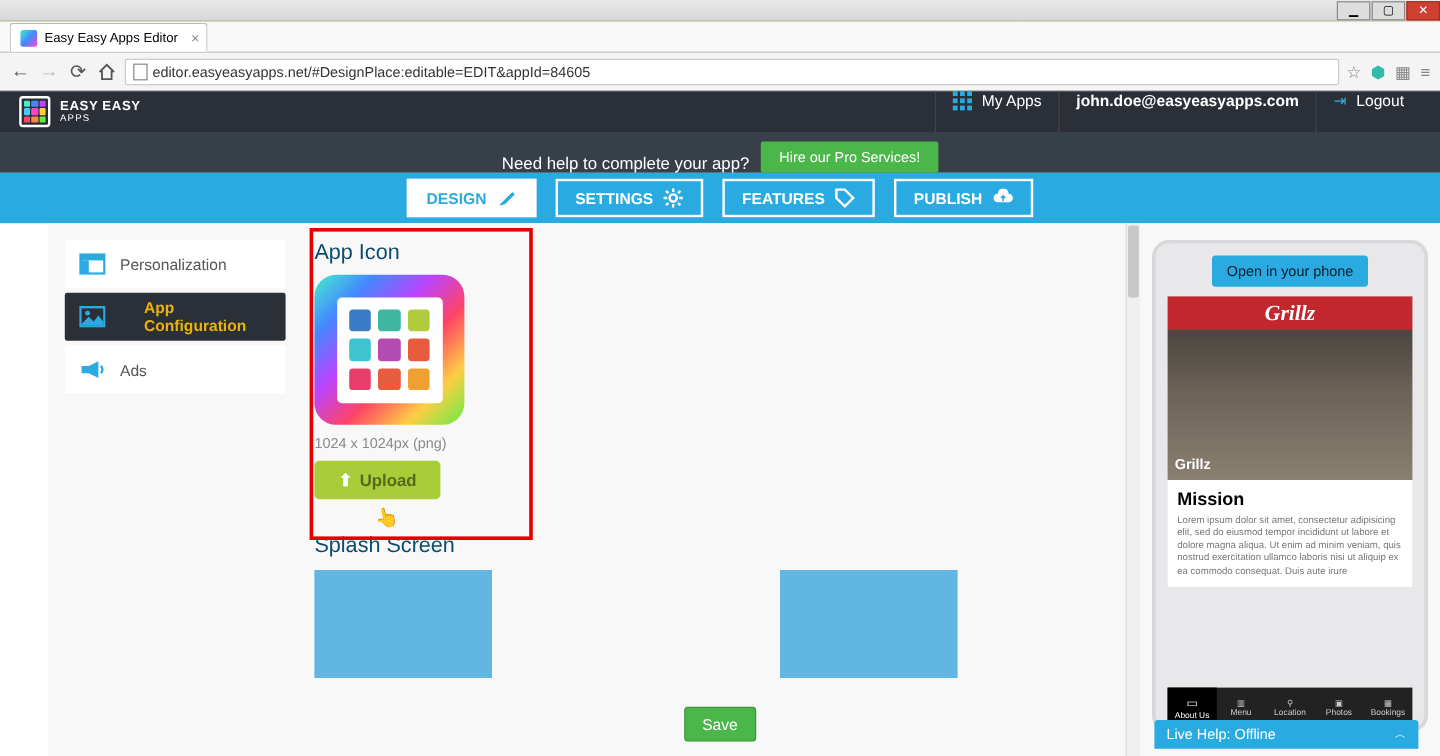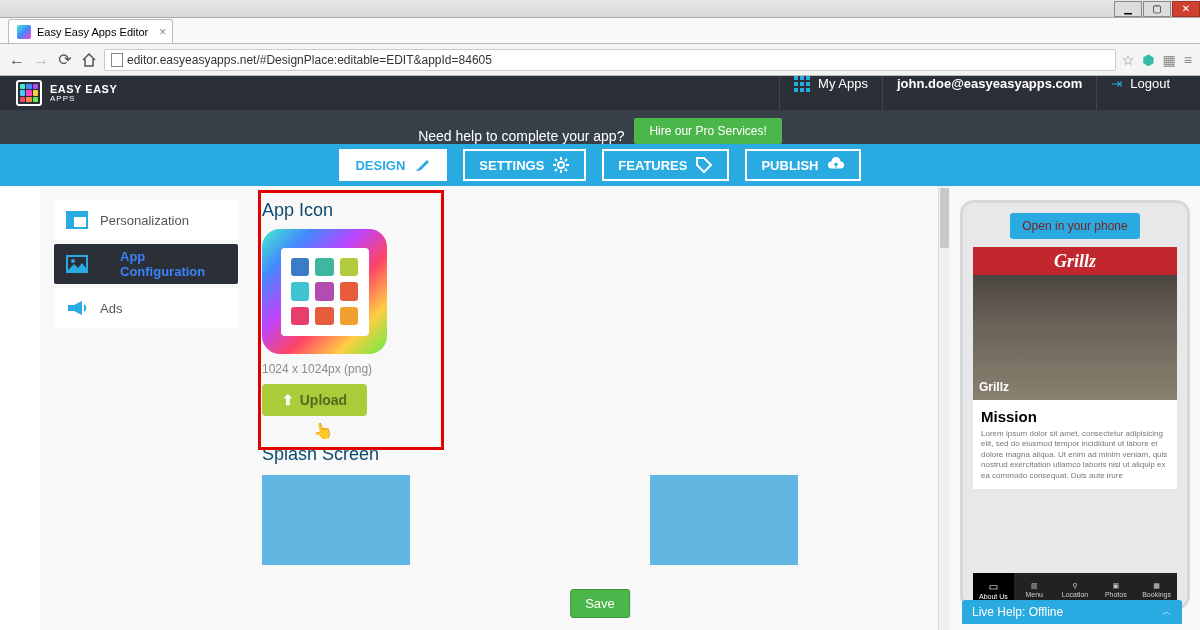--- a/index.html
+++ b/index.html
@@ -48,21 +48,21 @@
 .main-tabs { height: 42px; background: #29abe2; display: flex; align-items: center; justify-content: center; gap: 16px; text-align: right; }
 .main-tab { height: 32px; border: 2px solid #fff; color: #fff; display: flex; align-items: center; gap: 8px; padding: 0 14px; font-weight: bold; font-size: 13px; cursor: pointer; position: relative; }
 .main-tab.active { background: #fff; color: #29abe2; }
 .main-tab.active::after { content: ''; position: absolute; bottom: -8px; left: 50%; transform: translateX(-50%); border: 6px solid transparent; border-top-color: #fff; }
 .tab-icon { width: 18px; height: 18px; display: flex; align-items: center; justify-content: center; }
 
 
 .workspace { position: absolute; top: 110px; left: 0; right: 0; bottom: 0; display: flex; background: #f8f8f8; margin-left: 40px; }
 .sidebar { width: 198px; padding: 14px 0 0 14px; }
 .side-item { height: 40px; background: #fff; display: flex; align-items: center; gap: 12px; padding: 0 12px; margin-bottom: 4px; font-size: 13px; color: #555; border-radius: 2px; cursor: pointer; }
-.side-item.active { background: #2b2f38; color: #3b82f6; font-weight: bold; gap: 32px; }
+.side-item.active { background: #2b2f38; color: #eab308; font-weight: bold; gap: 32px; }
 .side-icon { width: 22px; height: 20px; color: #29abe2; display: flex; align-items: center; justify-content: center; }
 
 .main { flex: 1; padding: 14px 24px; position: relative; overflow: hidden; }
 .highlight-box { position: absolute; border: 3px solid #e20000; top: 4px; left: 20px; width: 186px; height: 260px; pointer-events: none; }
 .section-title { font-size: 18px; color: #0c4a6e; margin-bottom: 8px; }
 .icon-preview { width: 125px; height: 125px; border-radius: 18px; background: linear-gradient(135deg, #4ec, #48f, #b4f, #f46, #fc4, #6e4); display: flex; align-items: center; justify-content: center; }
 .icon-inner { width: 88px; height: 88px; background: #fff; border-radius: 4px; display: grid; grid-template-columns: 1fr 1fr 1fr; grid-template-rows: 1fr 1fr 1fr; gap: 6px; padding: 10px; }
 .icon-inner .a{background:#3b7cc6}.icon-inner .b{background:#3fb6a0}.icon-inner .c{background:#b0cc3e}.icon-inner .d{background:#3dc4d0}.icon-inner .e{background:#b44bb0}.icon-inner .f{background:#e85c3e}.icon-inner .g{background:#e83e6c}.icon-inner .h{background:#e85c3e}.icon-inner .i{background:#f0a030}
 .icon-inner div{border-radius:3px}
 .meta { color: #8b8b8b; font-size: 12px; margin: 8px 0; }
@@ -71,21 +71,21 @@
 
 .splash-row { display: flex; gap: 40px; margin-top: 10px; }
 .splash { width: 148px; height: 90px; background: #62b7e2; }
 
 .scrollbar { width: 12px; background: #f0f0f0; border-left: 1px solid #ddd; position: relative; }
 .scroll-thumb { position: absolute; top: 2px; left: 1px; width: 9px; height: 60px; background: #c8c8c8; border-radius: 2px; }
 
 
 .phone-panel { width: 250px; padding: 14px 10px 0; }
 .phone { background: #e8e8ea; border: 3px solid #d8d8da; border-radius: 14px; padding: 10px 10px 0; height: 410px; position: relative; overflow: hidden; }
-.open-btn { background: #29abe2; color: #7f1d1d; border: none; padding: 6px 12px; border-radius: 3px; font-size: 12px; margin: 0 auto 8px; display: block; }
+.open-btn { background: #29abe2; color: #0f172a; border: none; padding: 6px 12px; border-radius: 3px; font-size: 12px; margin: 0 auto 8px; display: block; }
 .phone-header { height: 28px; background: #c1272d; display: flex; align-items: center; justify-content: center; }
 .brand { font-family: cursive; color: #fff; font-size: 18px; font-style: italic; font-weight: bold; }
 .hero { height: 125px; background: linear-gradient(180deg, #4a4540 0%, #6b6258 40%, #8a8070 100%); position: relative; display:flex; align-items:flex-end; }
 .hero-label { color:#fff; font-weight:bold; font-size:12px; padding:6px; }
 .phone-body { background: #fff; padding: 8px; }
 .phone-body h4 { font-size: 15px; margin-bottom: 4px; }
 .phone-body p { font-size: 8px; color: #777; line-height: 1.3; }
 .phone-nav { position: absolute; bottom: 0; left: 10px; right: 10px; height: 34px; background: #222; display: flex; }
 .phone-nav-item { flex: 1; display: flex; flex-direction: column; align-items: center; justify-content: center; color: #ccc; font-size: 7px; gap: 1px; }
 .phone-nav-item:first-child { background: #000; color: #fff; }

